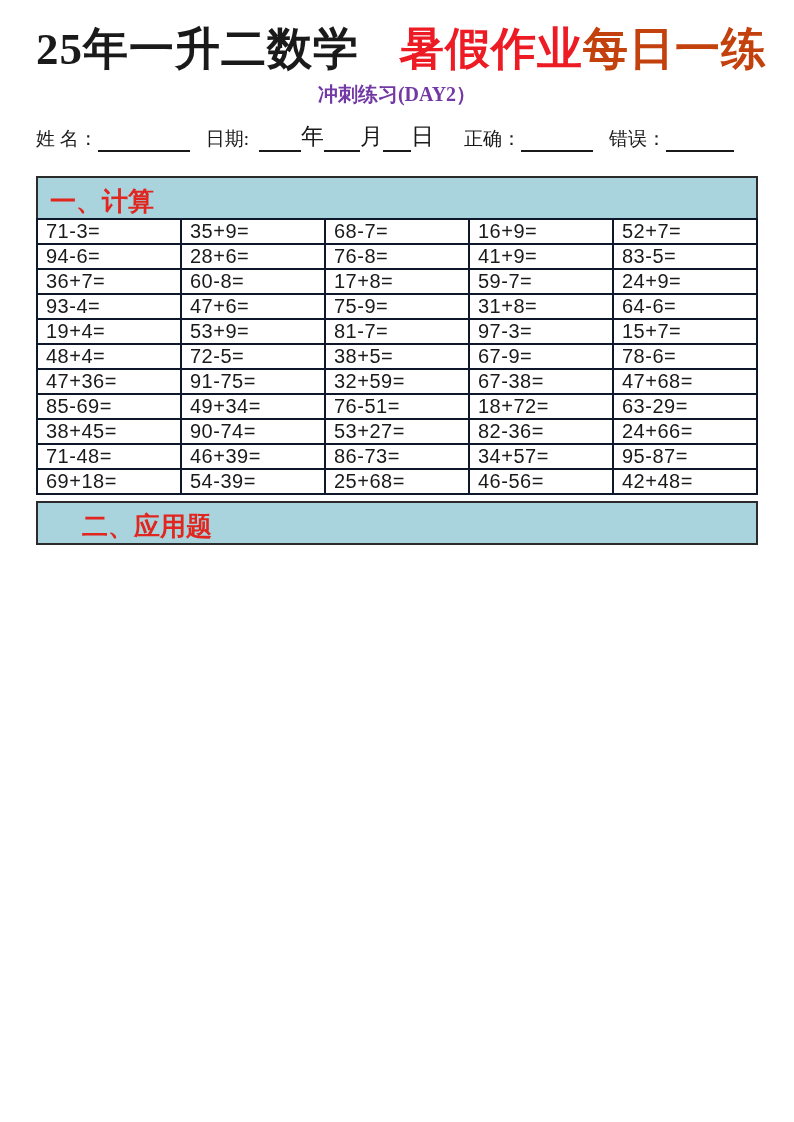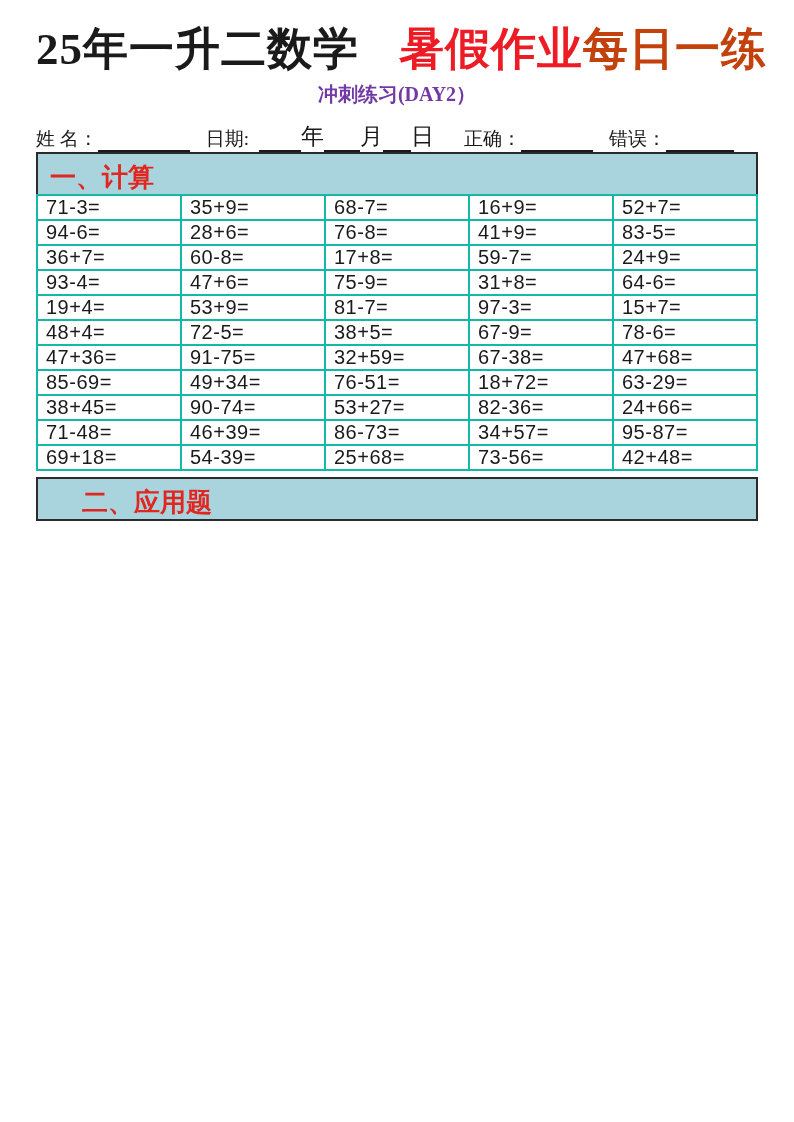--- a/index.html
+++ b/index.html
@@ -51,32 +51,32 @@
   .section-bar {
     background: #a9d4de;
     border: 2px solid #2b2b2b;
     padding: 6px 12px 5px 12px;
     font-family: "Liberation Serif", serif;
     font-size: 26px;
     font-weight: bold;
     color: #e0261f;
     height: 44px;
   }
-  .section-bar.first  { margin-top: 0; }
+  .section-bar.first  { margin-top: 24px; }
   .section-bar.second { margin-top: 6px; padding-left: 44px; }
 
   
   table.calc {
     width: 100%;
     border-collapse: collapse;
     margin-top: -2px;
     table-layout: fixed;
   }
   table.calc td {
-    border: 2px solid #14b8a6;
+    border: 2px solid #0f172a;
     height: 17px;
     font-size: 20px;
     padding-left: 8px;
     width: 20%;
     font-weight: 500;
     letter-spacing: 0.5px;
   }
 
   
   table.word {
@@ -190,21 +190,21 @@
           <td>71-48=</td>
           <td>46+39=</td>
           <td>86-73=</td>
           <td>34+57=</td>
           <td>95-87=</td>
         </tr>
         <tr>
           <td>69+18=</td>
           <td>54-39=</td>
           <td>25+68=</td>
-          <td>73-56=</td>
+          <td>46-56=</td>
           <td>42+48=</td>
         </tr>
       </tbody>
   </table>
 
   <div class="section-bar second">
     <span>二、应用题</span>
   </div>
 
   <table class="word">

